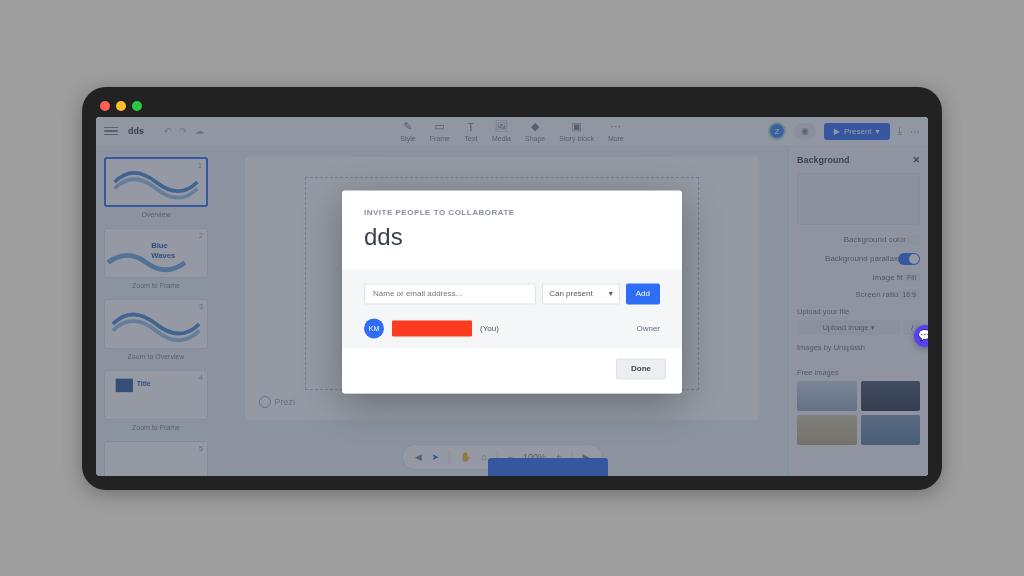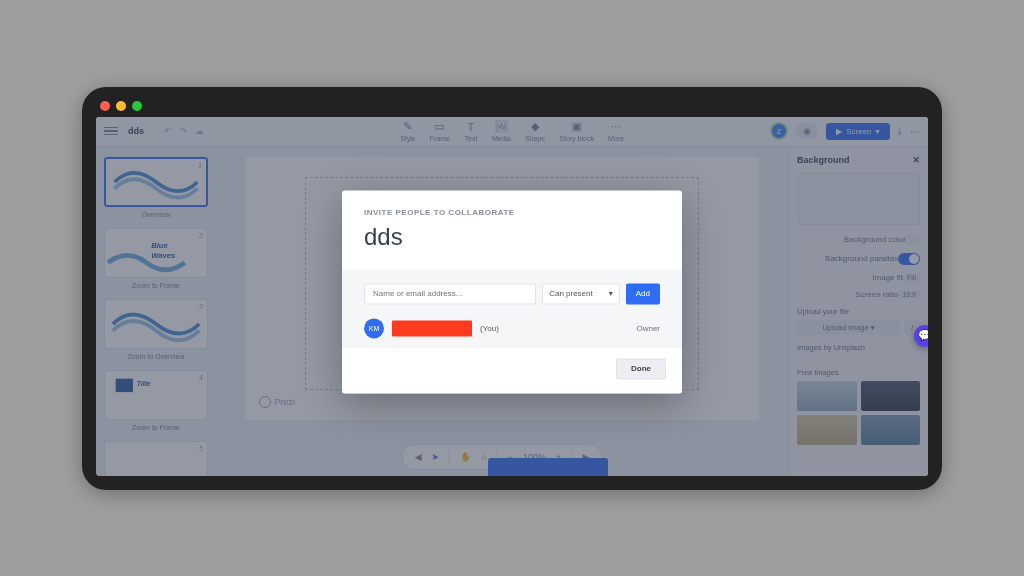--- a/index.html
+++ b/index.html
@@ -23,21 +23,21 @@
 .toolitem { display: flex; flex-direction: column; align-items: center; gap: 2px; font-size: 7px; color: #7a8090; }
 .toolitem .ic { width: 14px; height: 12px; display: flex; align-items: center; justify-content: center; font-size: 11px; }
 .right-group { margin-left: auto; display: flex; align-items: center; gap: 8px; }
 .avatar-top { width: 18px; height: 18px; border-radius: 50%; background: #3b82f6; color:#fff; font-size:8px; display:flex; align-items:center; justify-content:center; border:2px solid #a7e3b0; }
 .eye-pill { width: 22px; height: 16px; border-radius: 8px; background: #e6e9ef; display:flex; align-items:center; justify-content:center; color:#7a8090; font-size:9px; }
 .present-btn { background: #2f6df6; color: #fff; padding: 4px 10px; border-radius: 3px; display: flex; align-items: center; gap: 4px; font-size: 8px; }
 .export-btn { color:#7a8090; font-size:10px; }
 
 
 .slides-panel { position: absolute; top: 30px; left: 0; bottom: 0; width: 120px; padding: 10px 8px; overflow: hidden; }
-.slide-thumb { background: #fff; border: 1px solid #dfe3ea; border-radius: 3px; height: 50px; margin-bottom: 4px; position: relative; overflow:hidden;font-style:italic; }
+.slide-thumb { background: #fff; border: 1px solid #dfe3ea; border-radius: 3px; height: 50px; margin-bottom: 4px; position: relative; overflow:hidden; }
 .slide-thumb.sel { border: 2px solid #2f6df6; }
 .slide-cap { text-align: center; font-size: 7px; color: #7a8090; margin-bottom: 10px; }
 .wave { position:absolute; inset:0; }
 .wave svg { width:100%; height:100%; }
 .snum { position:absolute; top:3px; right:4px; font-size:7px; color:#9aa0ad; }
 
 
 .canvas-wrap { position: absolute; top: 30px; left: 120px; right: 140px; bottom: 0; display:flex; align-items:flex-start; justify-content:center; }
 .canvas { width: 90%; height: 80%; background: #fff; border-radius: 4px; position: relative; margin-top:10px; }
 .canvas::before { content:''; position:absolute; top:20px; left:60px; right:60px; bottom:30px; border:1px dashed #b8c0cf; }
@@ -128,21 +128,21 @@
             <span>Story block</span>
           </div>
         <div class="toolitem">
             <div class="ic">⋯</div>
             <span>More</span>
           </div>
       </div>
       <div class="right-group">
         <div class="avatar-top">Z</div>
         <div class="eye-pill">◉</div>
-        <div class="present-btn">▶ <span>Screen</span> ▾</div>
+        <div class="present-btn">▶ <span>Present</span> ▾</div>
         <div class="export-btn">⤓</div>
         <div class="export-btn">⋯</div>
       </div>
     </div>
 
     <div class="slides-panel">
       <div class="slide-thumb sel">
         <div class="wave"><svg viewBox="0 0 100 50">
               <path d="M5 25 Q 25 5 50 25 T 95 25" stroke="#4a8bd6" stroke-width="4" fill="none"></path>
               <path d="M5 32 Q 25 12 50 32 T 95 32" stroke="#9cc3ea" stroke-width="4" fill="none"></path>

